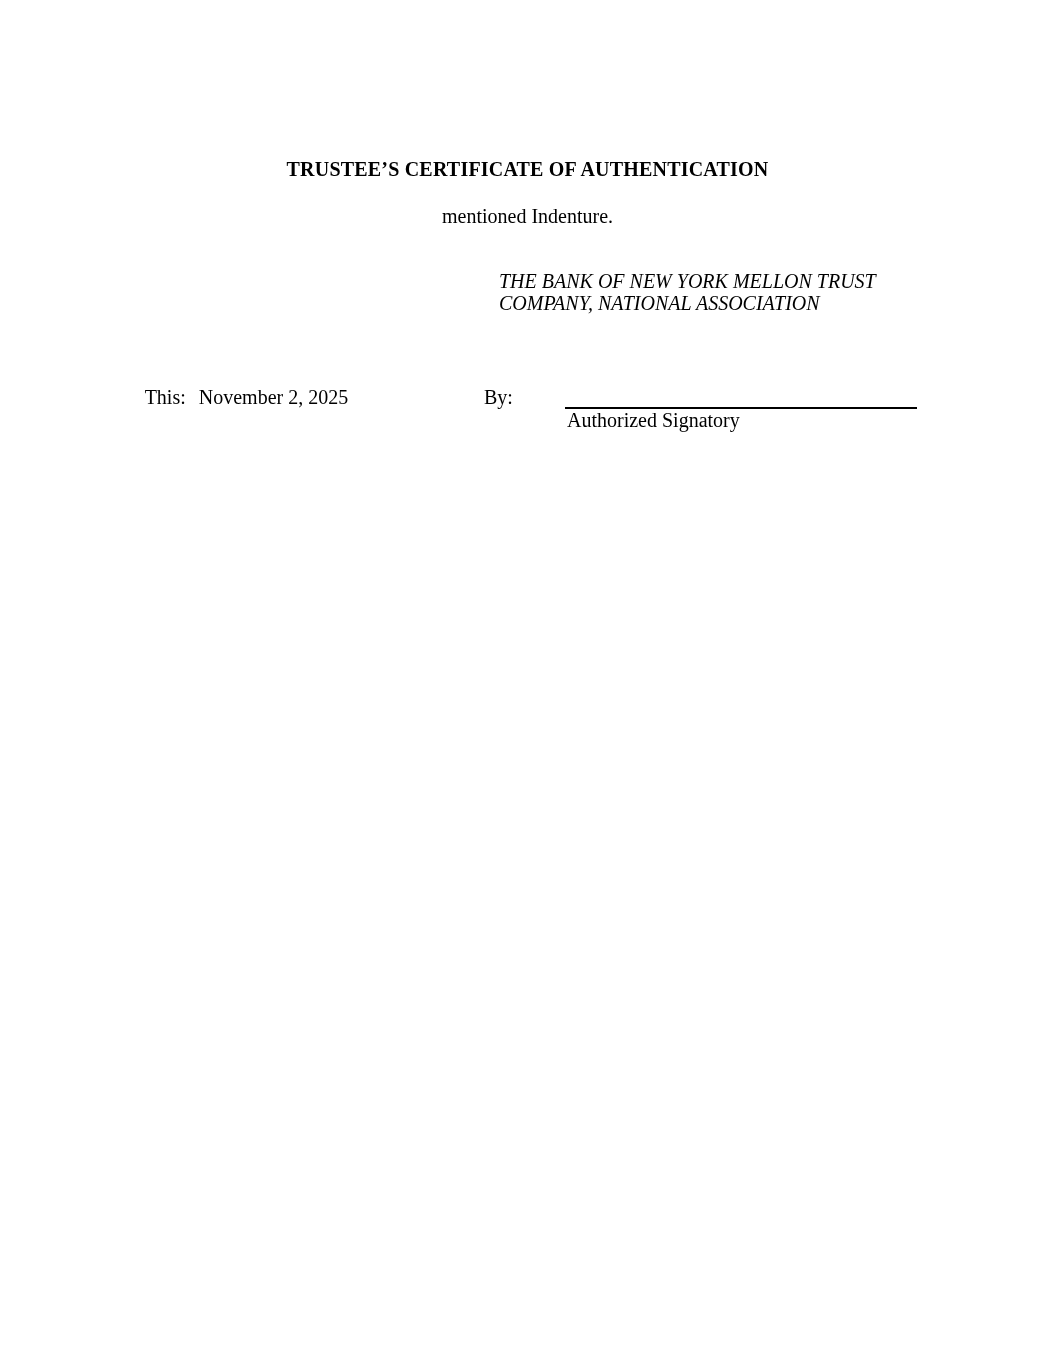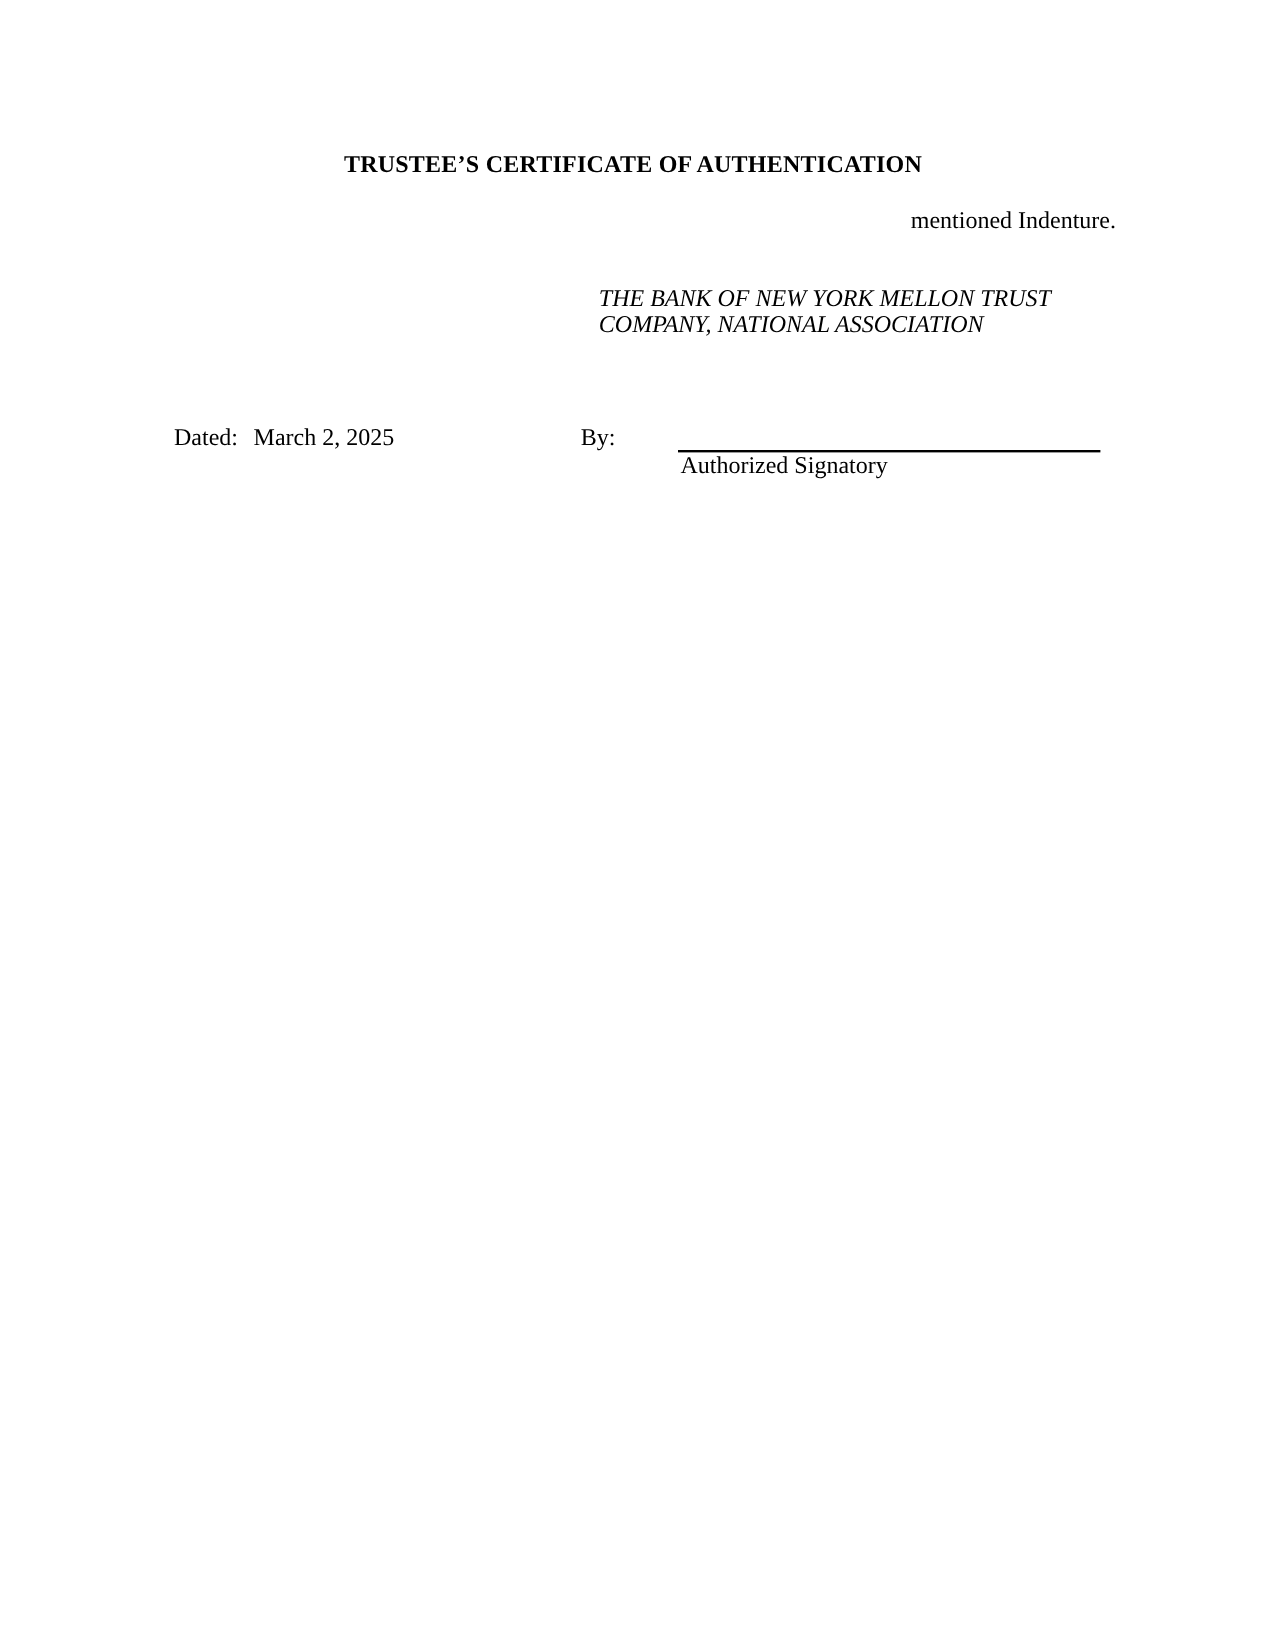--- a/index.html
+++ b/index.html
@@ -9,20 +9,21 @@
   }
   .page {
     position: relative;
     width: 1055px;
     height: 1270px;
     background: #ffffff;
     font-family: "Liberation Serif", "DejaVu Serif", serif;
     color: #000000;
     font-size: 20px;
     overflow: hidden;
+    margin-top: 32px;
   }
   .doc-title {
     position: absolute;
     top: 126px;
     left: 0;
     width: 1055px;
     text-align: center;
     font-weight: bold;
     font-size: 20px;
     line-height: 23px;
@@ -34,21 +35,21 @@
     left: 125px;
     width: 805px;
     line-height: 23px;
   }
   .para-line1 {
     text-indent: 62px;
     text-align: justify;
     text-align-last: justify;
   }
   .para-line2 {
-    text-align: right;
+    text-align: center;
   }
   .trustee-block {
     position: absolute;
     top: 238px;
     left: 499px;
     width: 440px;
     line-height: 22px;
     font-style: italic;
   }
   .dated-line {
@@ -93,21 +94,21 @@
   <div class="para">
     <div class="para-line2">mentioned Indenture.</div>
   </div>
 
   <div class="trustee-block">
     <div>THE BANK OF NEW YORK MELLON TRUST</div>
     <div>COMPANY, NATIONAL ASSOCIATION</div>
   </div>
 
   <div class="dated-line">
-    <span>Dated:</span><span class="dated-value">March 2, 2025</span>
+    <span>This:</span><span class="dated-value">November 2, 2025</span>
   </div>
 
   <div class="by-label">By:</div>
 
   <div class="signature-line"></div>
 
   <div class="signatory-caption">Authorized Signatory</div>
 
 </div>
 

